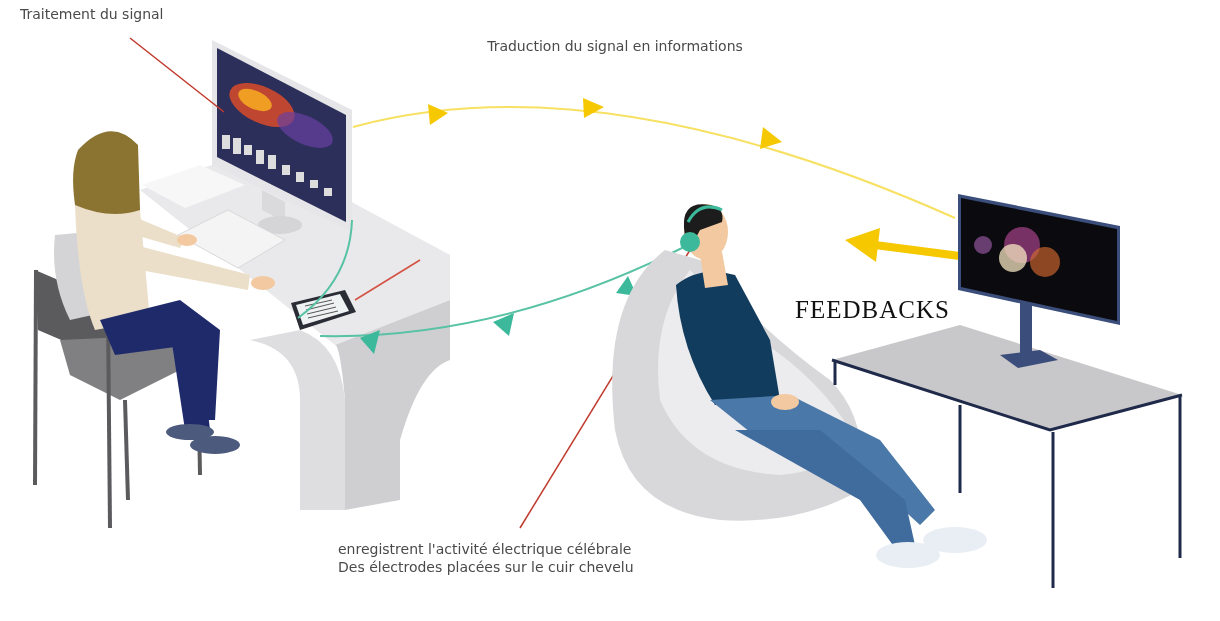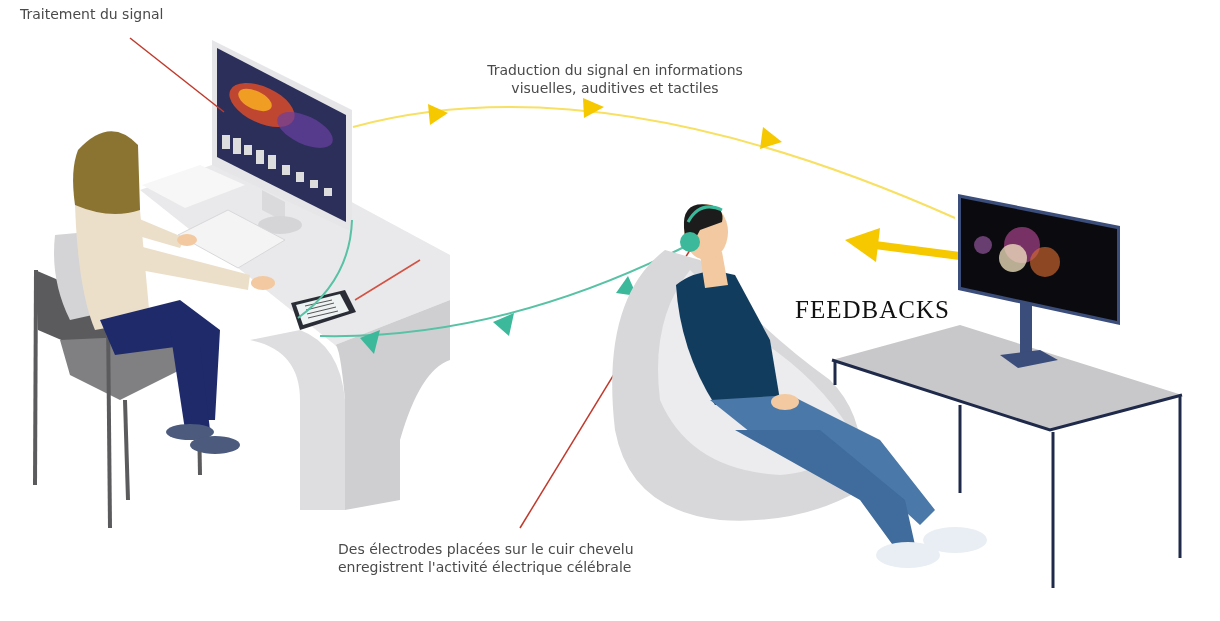--- a/index.html
+++ b/index.html
@@ -1,19 +1,19 @@
 <!DOCTYPE html>
 <html><head>
   <meta charset="utf-8">
   <style>
     html, body { margin:0; padding:0; background:#ffffff; }
     body { width:1220px; height:621px; position:relative; overflow:hidden; font-family:"Liberation Sans", sans-serif; }
     #stage { position:absolute; left:0; top:0; width:1024px; height:621px; }
     .label { position:absolute; color:#4a4a4a; font-size:14px; line-height:18px; font-family:"DejaVu Sans", sans-serif; }
-    .label.center { text-align:center;margin-top:24px; }
+    .label.center { text-align:center; }
     .feedback-title { position:absolute; left:795px; top:296px; font-family:Liberation Serif, serif; font-size:25px; letter-spacing:1px; color:#111; }
   </style>
 </head>
 <body>
 
 <div id="stage">
 <svg width="1220" height="621" viewBox="0 0 1220 621" xmlns="http://www.w3.org/2000/svg">
 
   <g>
 
@@ -153,23 +153,22 @@
     </g>
   </g>
 
 </svg>
 
   
   <div class="label" style="left:20px; top:5px;">Traitement du signal</div>
 
   <div class="label center" style="left:455px; top:37px; width:320px;">
     <div>Traduction du signal en informations</div>
-    <div>visuelles, auditives et tactiles</div>
   </div>
 
 
   <div class="label" style="left:338px; top:540px;">
+    <div>enregistrent l'activité électrique célébrale</div>
     <div>Des électrodes placées sur le cuir chevelu</div>
-    <div>enregistrent l'activité électrique célébrale</div>
   </div>
 
   <div class="feedback-title">FEEDBACKS</div>
 </div>
 
 </body></html>

